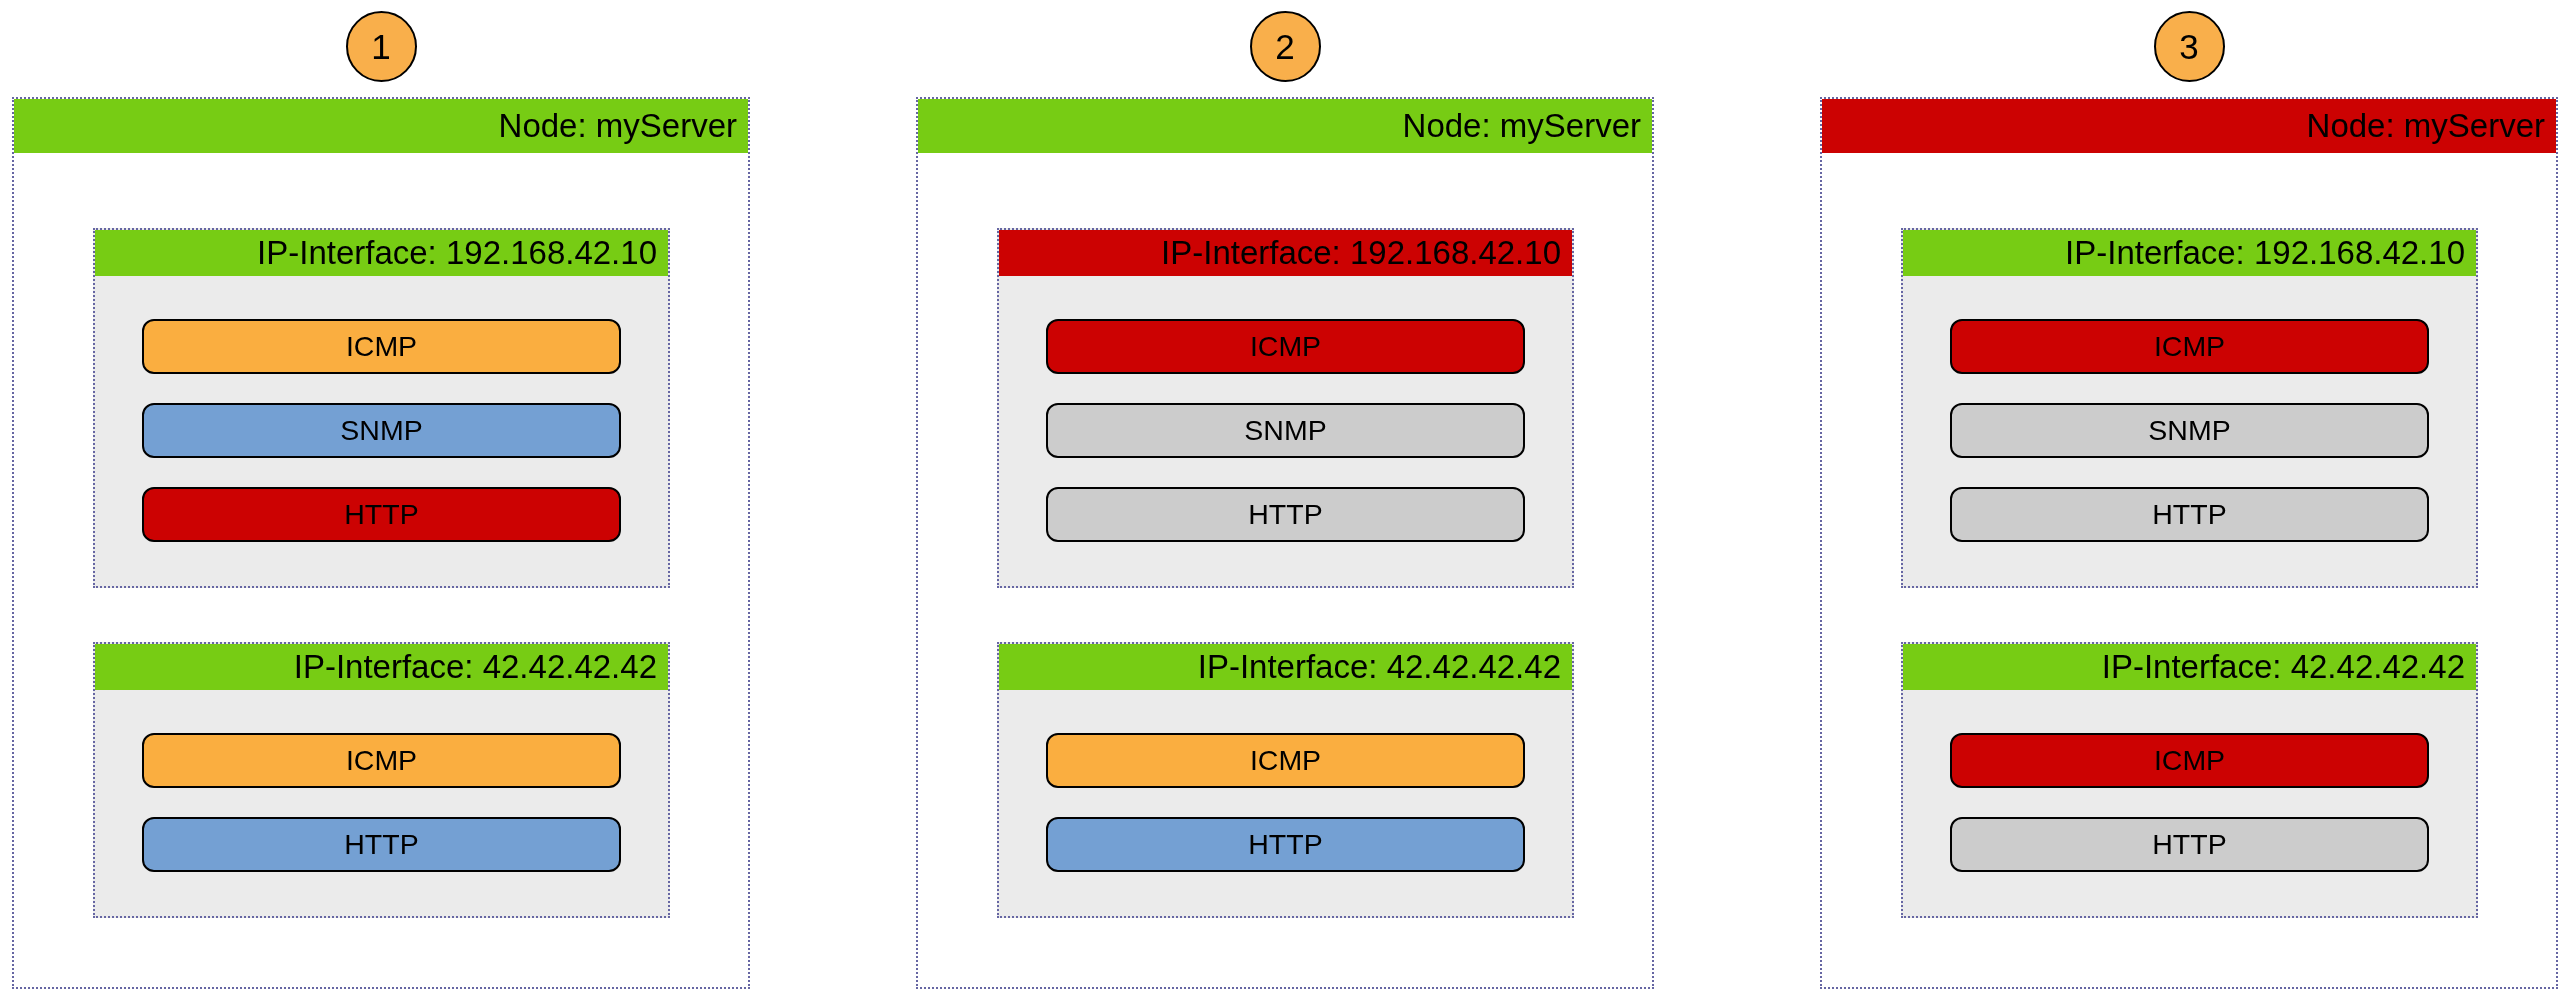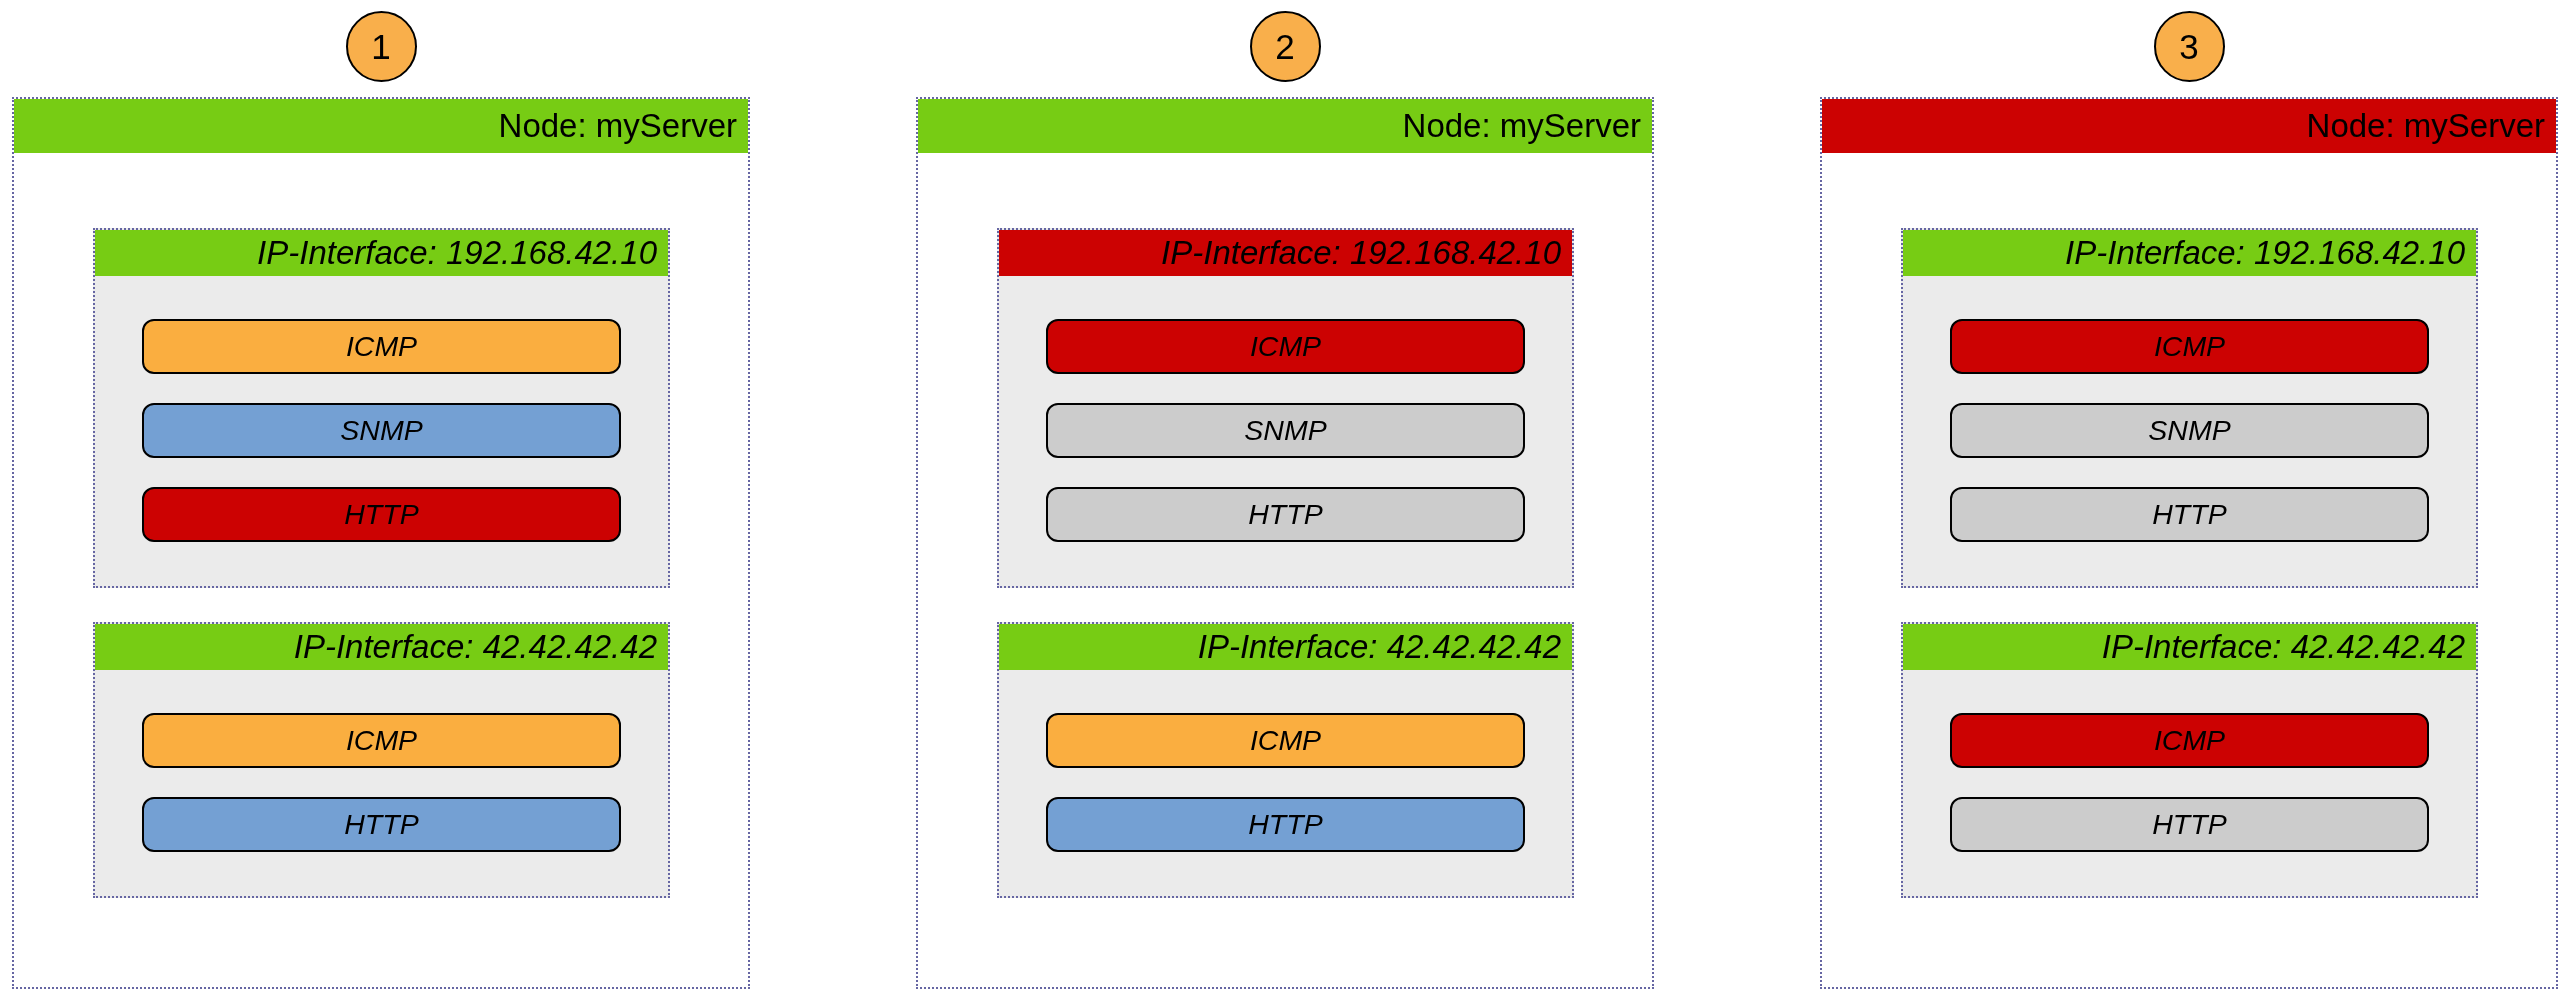--- a/index.html
+++ b/index.html
@@ -50,22 +50,21 @@
     align-items: center;
     justify-content: flex-end;
     padding-right: 11px;
     font-size: 33px;
     white-space: nowrap;
   }
   .node-body {
     padding: 75px 77px 0 79px;
     display: flex;
     flex-direction: column;
-    row-gap: 34px;
-    font-style: italic;
+    row-gap: 54px;
   }
   .ip-box {
     width: 577px;
     border: 2.4px dotted #6666A3;
     background: #EBEBEB;
   }
   .ip-header {
     height: 46px;
     display: flex;
     align-items: center;

